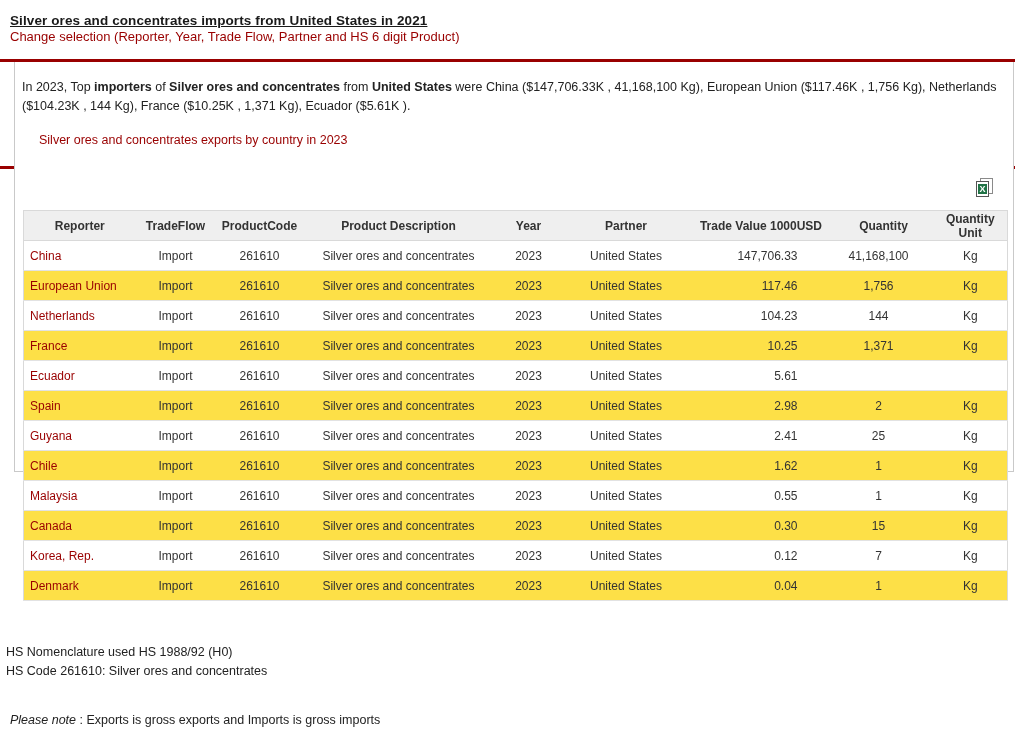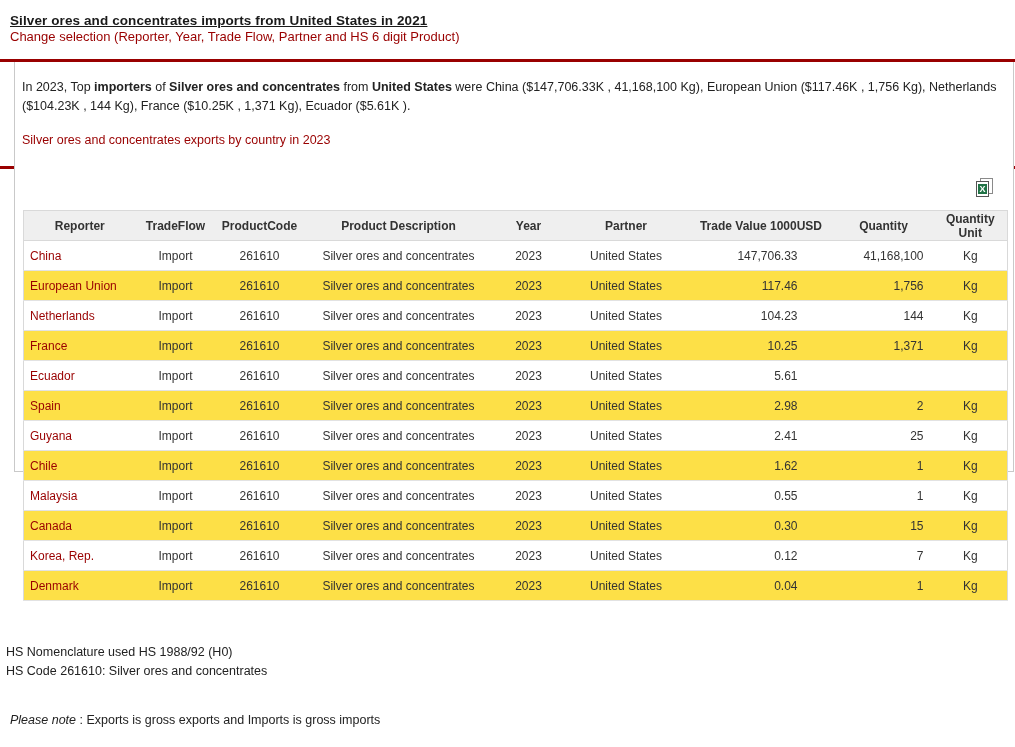--- a/index.html
+++ b/index.html
@@ -32,21 +32,21 @@
     border-right: 1px solid #c9c9c9;
     border-bottom: 1px solid #c9c9c9;
   }
   .summary {
     margin: 16px 14px 0 7px;
     font-size: 12.5px; line-height: 19px; color: #222;
   }
   .summary b { color: #222; }
   .exports-link {
     display: inline-block;
-    margin: 17px 0 0 7px;
+    margin: 17px 0 0 24px;
     font-size: 12.5px; color: #990000; cursor: pointer;
   }
   .export-row {
     height: 50px;
     display: flex; justify-content: flex-end; align-items: flex-end;
     padding-right: 18px;
   }
   .excel-btn { width: 21px; height: 21px; cursor: pointer; display: inline-block; }
 
   table.data {
@@ -67,21 +67,21 @@
     height: 30px; color: #333;
     border-bottom: 1px solid #e2e2e2;
     white-space: nowrap; overflow: hidden;
   }
   table.data tr.alt td { background: #fde047; }
   table.data tr td:first-child, table.data th:first-child { border-left: 1px solid #d9d9d9; }
   table.data tr td:last-child,  table.data th:last-child  { border-right: 1px solid #d9d9d9; }
   .al { text-align: left; padding-left: 6px; }
   .ac { text-align: center; }
   .ar-tv { text-align: right; padding-right: 36px; }
-  .ar-q  { text-align: right; padding-right: 10px; }
+  .ar-q  { text-align: center; padding-right: 10px; }
   a.rep-link { color: #990000; text-decoration: none; cursor: pointer; }
 
   .col-reporter { width: 112px; }
   .col-tradeflow { width: 80px; }
   .col-productcode { width: 88px; }
   .col-proddesc { width: 190px; }
   .col-year { width: 70px; }
   .col-partner { width: 125px; }
   .col-tradevalue { width: 145px; }
   .col-quantity { width: 100px; }

